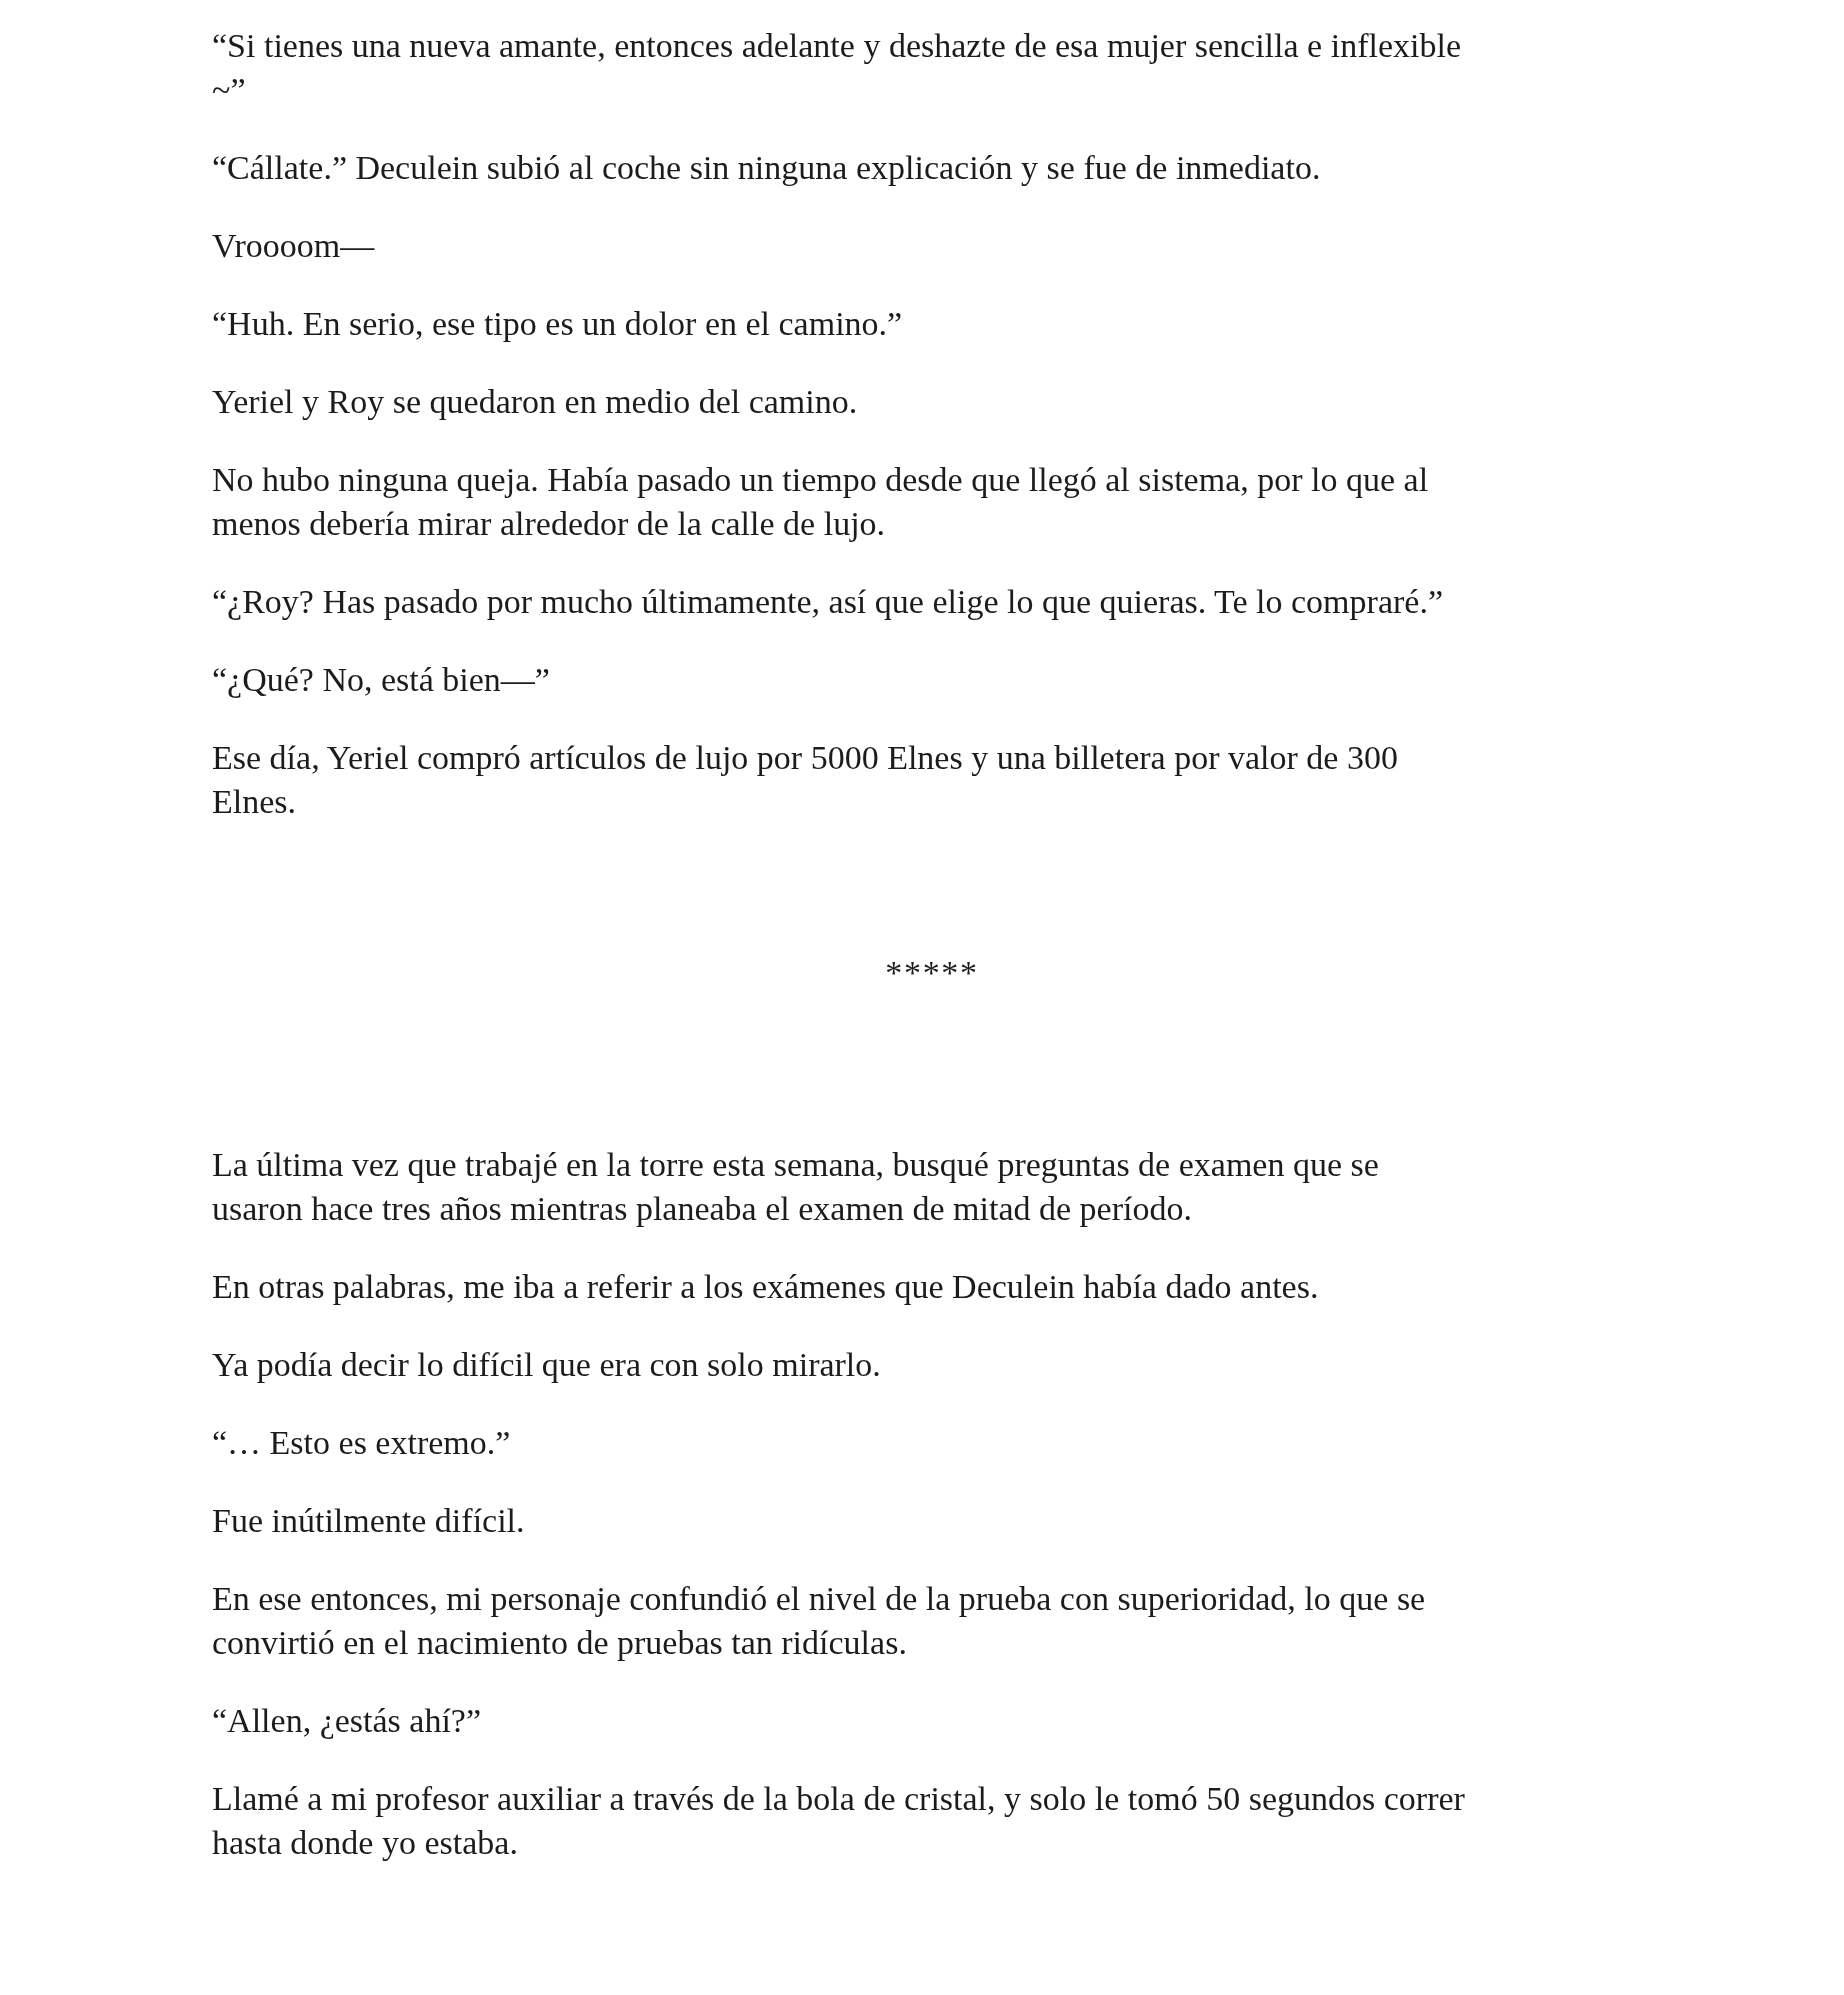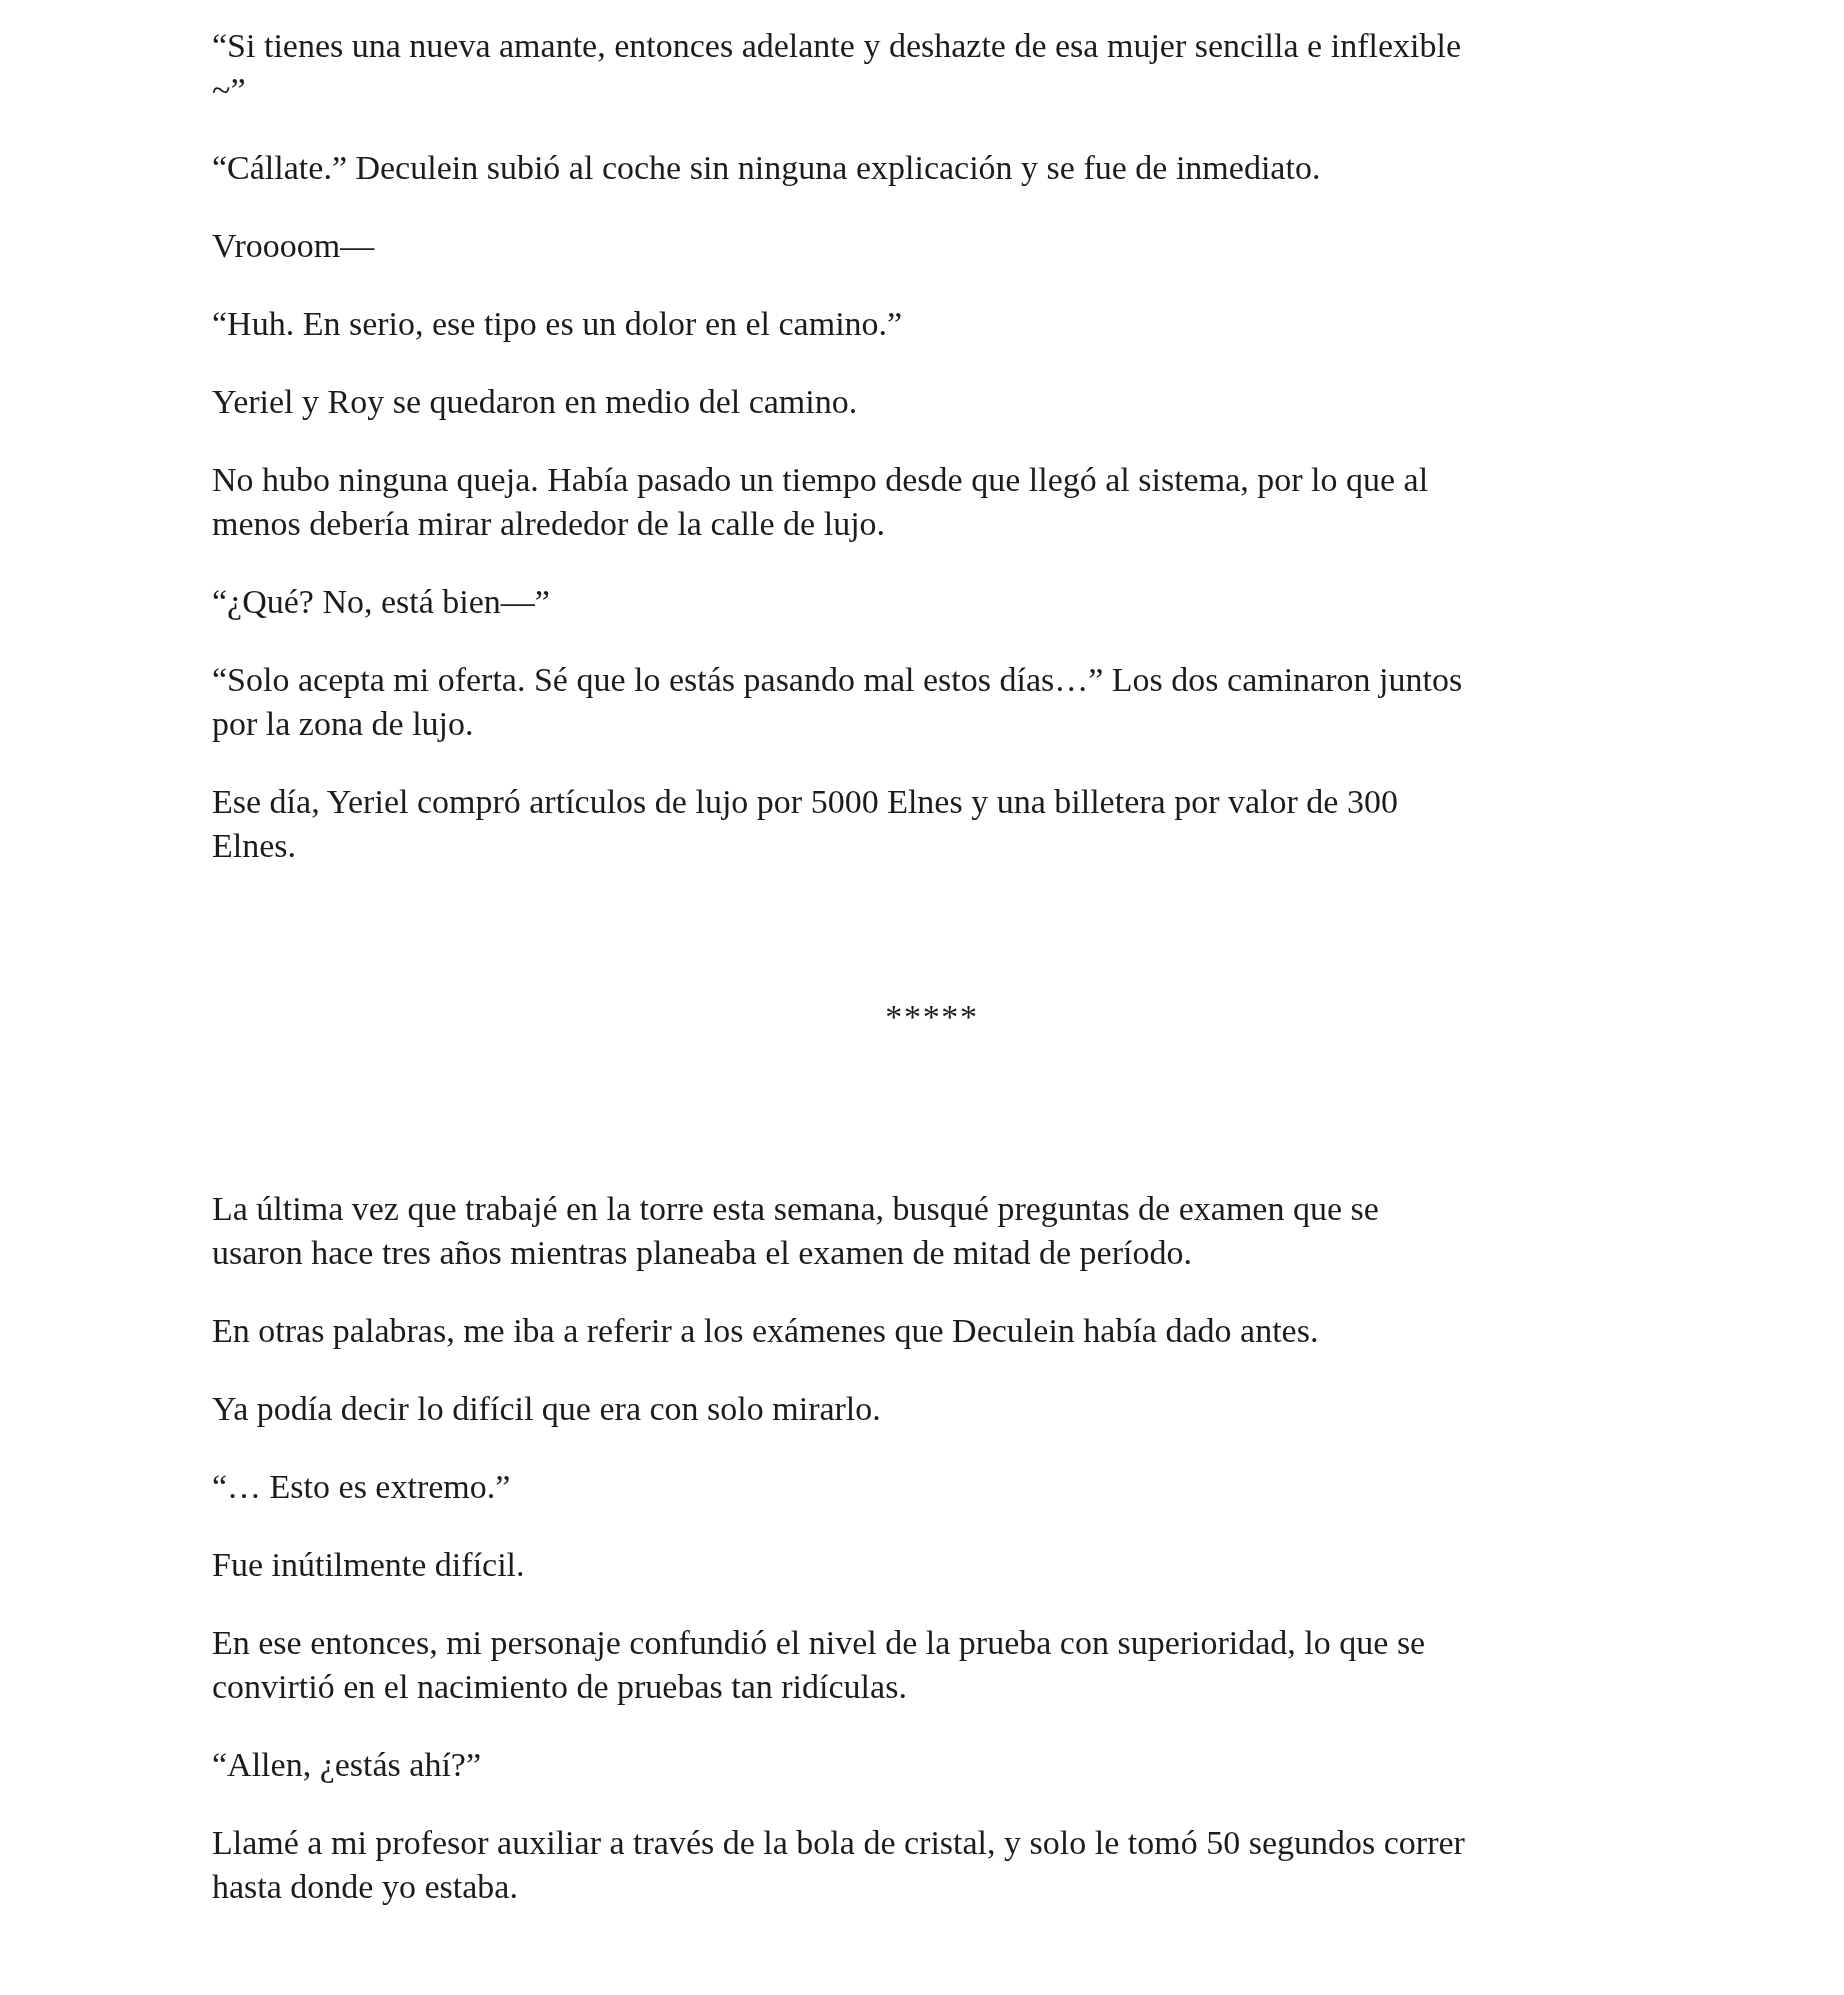--- a/index.html
+++ b/index.html
@@ -37,23 +37,22 @@
 
 <div class="page">
   <p class="para">“Si tienes una nueva amante, entonces adelante y deshazte de esa mujer sencilla e inflexible
 ~”</p>
   <p class="para">“Cállate.” Deculein subió al coche sin ninguna explicación y se fue de inmediato.</p>
   <p class="para">Vroooom—</p>
   <p class="para">“Huh. En serio, ese tipo es un dolor en el camino.”</p>
   <p class="para">Yeriel y Roy se quedaron en medio del camino.</p>
   <p class="para">No hubo ninguna queja. Había pasado un tiempo desde que llegó al sistema, por lo que al
 menos debería mirar alrededor de la calle de lujo.</p>
+  <p class="para">“¿Roy? Has pasado por mucho últimamente, así que elige lo que quieras. Te lo compraré.”</p>
   <p class="para">“¿Qué? No, está bien—”</p>
-  <p class="para">“Solo acepta mi oferta. Sé que lo estás pasando mal estos días…” Los dos caminaron juntos
-por la zona de lujo.</p>
   <p class="para">Ese día, Yeriel compró artículos de lujo por 5000 Elnes y una billetera por valor de 300
 Elnes.</p>
   <p class="para separator">*****</p>
   <p class="para">La última vez que trabajé en la torre esta semana, busqué preguntas de examen que se
 usaron hace tres años mientras planeaba el examen de mitad de período.</p>
   <p class="para">En otras palabras, me iba a referir a los exámenes que Deculein había dado antes.</p>
   <p class="para">Ya podía decir lo difícil que era con solo mirarlo.</p>
   <p class="para">“… Esto es extremo.”</p>
   <p class="para">Fue inútilmente difícil.</p>
   <p class="para">En ese entonces, mi personaje confundió el nivel de la prueba con superioridad, lo que se

